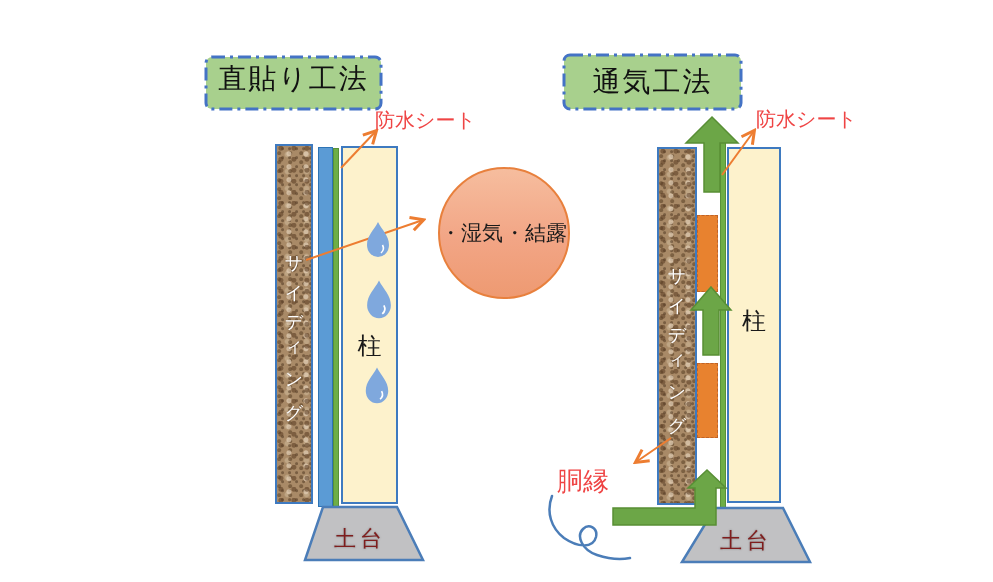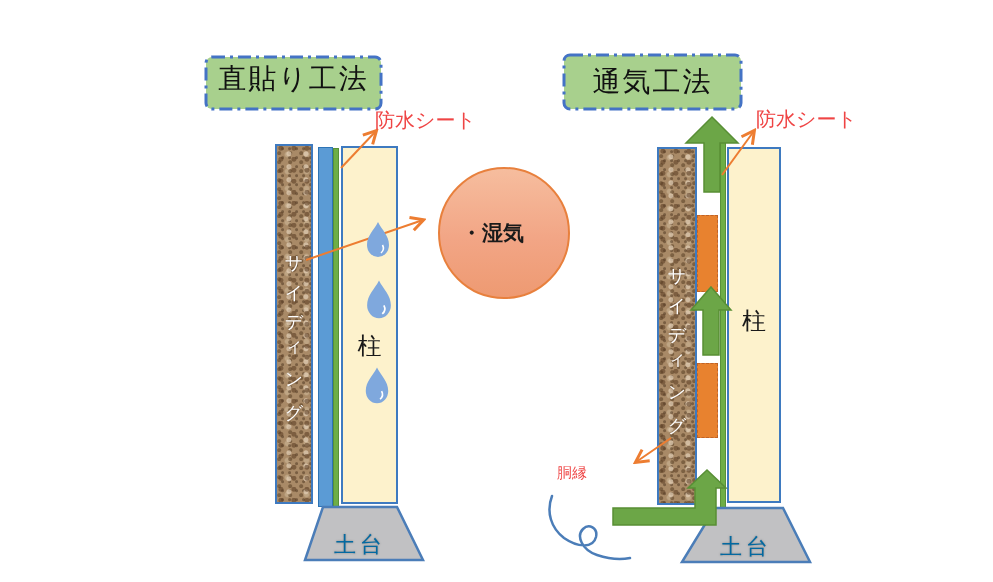--- a/index.html
+++ b/index.html
@@ -20,27 +20,27 @@
          text-shadow:0 0 2px rgba(90,60,30,.8);}
   .pillar{position:absolute;background:#fdf2cc;border:2px solid #3e7ac0;box-sizing:border-box;}
   .pillar-label{position:absolute;width:100%;text-align:center;font-size:24px;color:#1a1a1a;}
   .bluestrip{position:absolute;background:#5b9bd5;border:1px solid #2e74b5;box-sizing:border-box;}
   .greenline{position:absolute;background:#6eae46;outline:1px solid #589138;}
   .furring{position:absolute;background:#e8822f;border:1px dashed #c06327;box-sizing:border-box;}
   
   .lbl{position:absolute;color:#ef4444;white-space:nowrap;}
   .title-text{position:absolute;display:flex;align-items:center;justify-content:center;
               font-size:28px;color:#111;letter-spacing:2px;}
-  .dodai{position:absolute;text-align:center;color:#0369a1;font-size:22px;letter-spacing:4px;
-         text-shadow:0 0 2px rgba(120,120,120,.9);margin-top:6px;}
+  .dodai{position:absolute;text-align:center;color:#7f1d1d;font-size:22px;letter-spacing:4px;
+         text-shadow:0 0 2px rgba(120,120,120,.9);}
   
   .bubble{position:absolute;left:438px;top:167px;width:132px;height:132px;border-radius:50%;
           background:linear-gradient(180deg,#f6bd9e 0%,#f2a585 55%,#ee9a72 100%);
           border:2px solid #e8803d;box-sizing:border-box;
-          display:flex;flex-direction:row;align-items:center;justify-content:center;font-weight:bold;}
+          display:flex;flex-direction:row;align-items:center;justify-content:center;}
   .bubble div{font-size:21px;line-height:31px;color:#1a1a1a;width:86px;}
   svg.overlay{position:absolute;left:0;top:0;z-index:5;pointer-events:none;}
   .z6{z-index:6;}
 </style>
 </head>
 <body>
 
 <div class="canvas">
 
   <div class="siding" style="left:275px;top:144px;width:38px;height:360px;">
@@ -57,20 +57,21 @@
   </div>
   <div class="furring" style="left:697px;top:215px;width:21px;height:77px;"></div>
   <div class="furring" style="left:697px;top:363px;width:21px;height:75px;"></div>
   <div class="greenline" style="left:721px;top:143px;width:4px;height:365px;"></div>
   <div class="pillar" style="left:727px;top:147px;width:54px;height:356px;">
     <div class="pillar-label" style="top:156px;">柱</div>
   </div>
 
   <div class="bubble">
     <div>・湿気</div>
+    <div>・結露</div>
   </div>
 
   <svg class="overlay" width="993" height="582" viewBox="0 0 993 582">
     <defs>
       <marker id="oarrow" viewBox="0 0 12 12" refX="10" refY="6" markerWidth="9" markerHeight="9" orient="auto-start-reverse">
         <path d="M2,1.5 L10.5,6 L2,10.5" fill="none" stroke="#ed7d31" stroke-width="2"></path>
       </marker>
     </defs>
 
     <polygon points="323,507 397,507 423,560 305,560" fill="#c1c1c3" stroke="#4b7db8" stroke-width="2.5"></polygon>
@@ -102,18 +103,18 @@
     </g>
 
     <path d="M552,496 C546,512 551,528 564,538 C577,547 593,549 596,537 C598,528 589,523 583,529 C576,536 582,550 597,555 C609,559 620,560 630,558" stroke="#4b7db8" stroke-width="2.5" fill="none" stroke-linecap="round"></path>
   </svg>
 
   <div class="title-text z6" style="left:206px;top:57px;width:175px;height:44px;">直貼り工法</div>
   <div class="title-text z6" style="left:564px;top:55px;width:177px;height:54px;">通気工法</div>
 
   <div class="lbl z6" style="left:375px;top:107px;font-size:20px;">防水シート</div>
   <div class="lbl z6" style="left:756px;top:106px;font-size:20px;">防水シート</div>
-  <div class="lbl z6" style="left:557px;top:464px;font-size:15px;">胴縁</div>
+  <div class="lbl z6" style="left:557px;top:464px;font-size:26px;">胴縁</div>
 
   <div class="dodai z6" style="left:322px;top:524px;width:76px;">土台</div>
   <div class="dodai z6" style="left:708px;top:526px;width:76px;">土台</div>
 
 </div>
 
 </body></html>

